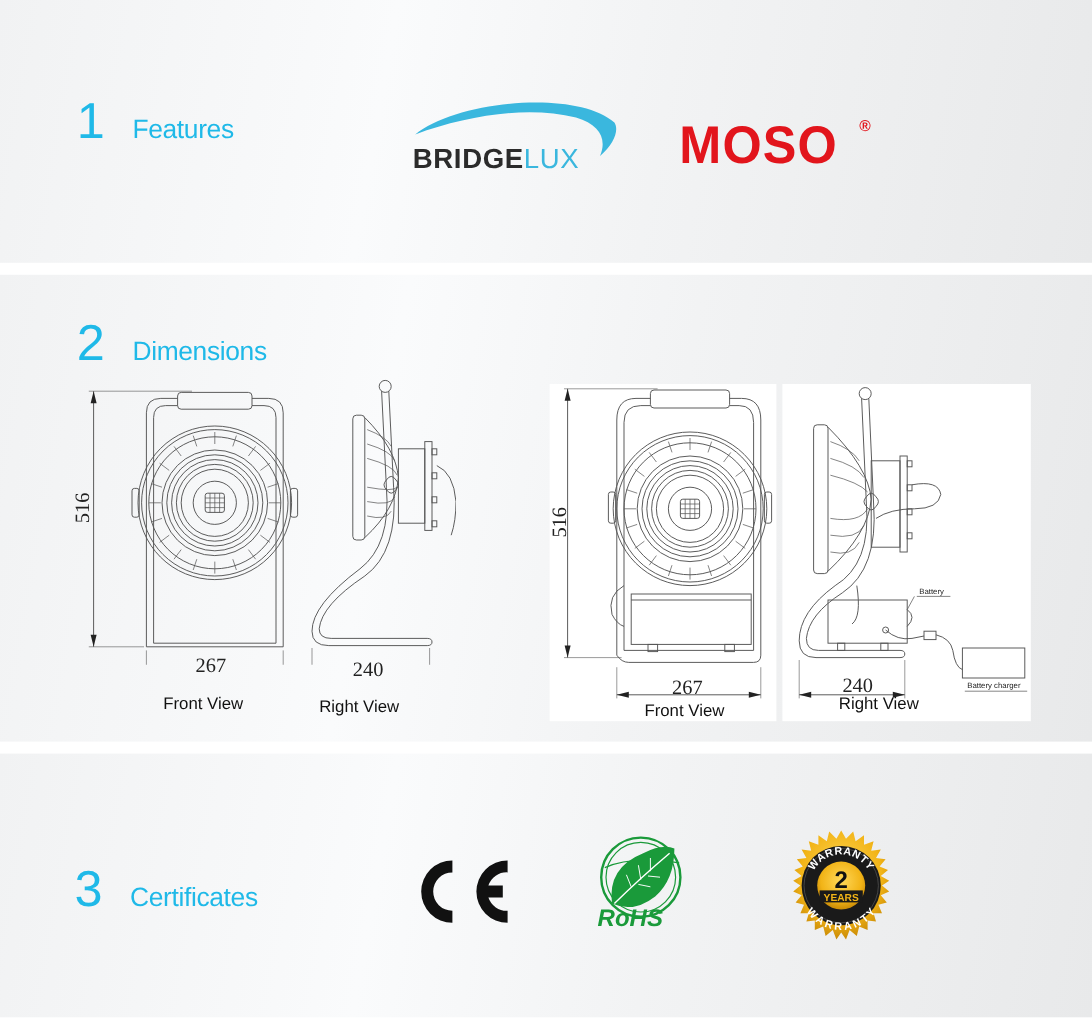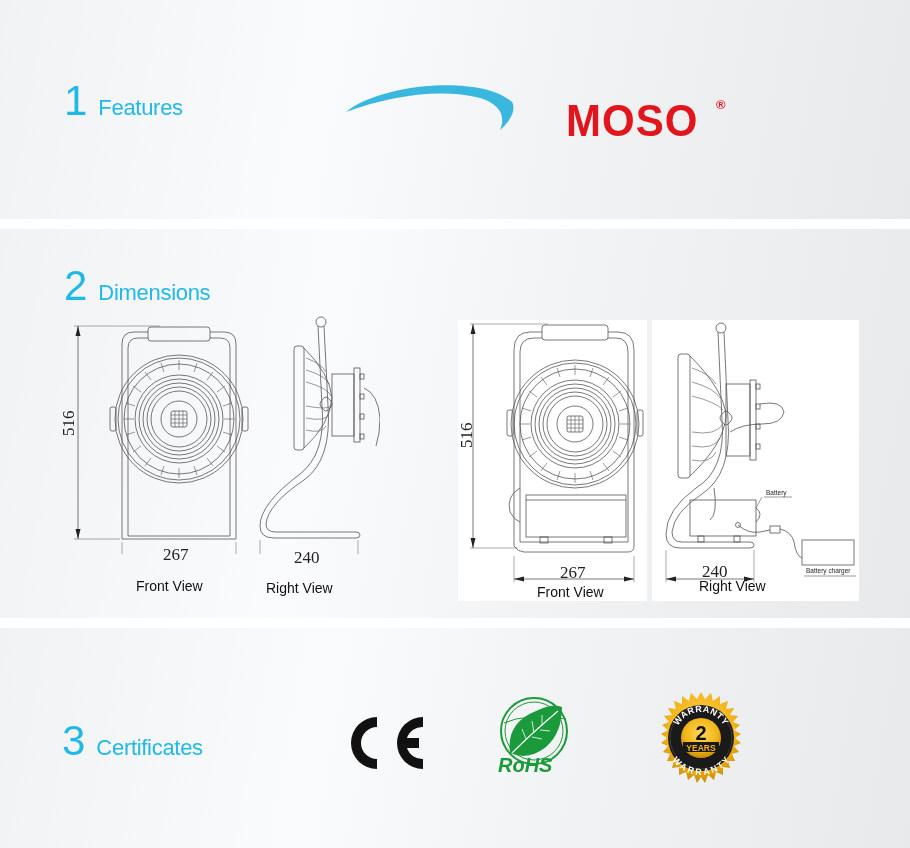--- a/index.html
+++ b/index.html
@@ -9,21 +9,21 @@
   .band {
     position:absolute; left:0; width:910px;
     background: linear-gradient(100deg, #f1f2f3 0%, #f8f9fa 28%, #fafbfc 35%, #f2f3f4 60%, #e8e9ea 100%);
   }
   #band1 { top:0; height:219px; }
   #band2 { top:229px; height:389px; }
   #band3 { top:628px; height:220px; }
 
   .sec-title { position:absolute; display:flex; align-items:baseline; color:#1fb9e8; }
   .sec-num { font-size:42px; font-weight:300; letter-spacing:-1px; line-height:1; }
-  .sec-label { font-size:22px; margin-left:12px; line-height:1; letter-spacing:-0.3px; }
+  .sec-label { font-size:22px; margin-left:24px; line-height:1; letter-spacing:-0.3px; }
 
   
   .bridgelux { position:absolute; left:340px; top:80px; width:175px; height:70px; }
   .bridgelux svg { position:absolute; left:0; top:0; }
   .bridgelux .bl-text { position:absolute; left:4px; top:39px; font-size:23px; font-weight:bold; color:#2b2b2b; letter-spacing:0.5px; }
   .bridgelux .bl-text span { color:#3ab7de; font-weight:normal; }
   .moso { position:absolute; left:566px; top:100px; font-family:"Liberation Sans", sans-serif; font-size:42px; font-weight:bold; color:#e2151c; letter-spacing:1px; transform:scaleY(1.05); line-height:1; }
   .moso-reg { position:absolute; left:716px; top:97px; font-size:13px; color:#e2151c; font-weight:bold; }
 
   
@@ -41,20 +41,21 @@
 <div class="band" id="band1">
   <div class="sec-title" style="left:64px; top:80px;">
     <span class="sec-num">1</span>
     <span class="sec-label">Features</span>
   </div>
 
   <div class="bridgelux">
     <svg width="180" height="70" viewBox="0 0 180 70">
       <path d="M6,32 C40,4 140,-6 172,22 C176,28 172,40 160,50 C166,36 160,24 140,18 C100,8 50,16 6,32 Z" fill="#3ab7de"></path>
     </svg>
+    <div class="bl-text"><b>BRIDGE</b><span>LUX</span></div>
   </div>
 
   <div class="moso">MOSO</div>
   <div class="moso-reg">®</div>
 </div>
 
 <div class="band" id="band2">
   <div class="sec-title" style="left:64px; top:36px;">
     <span class="sec-num">2</span>
     <span class="sec-label">Dimensions</span>

